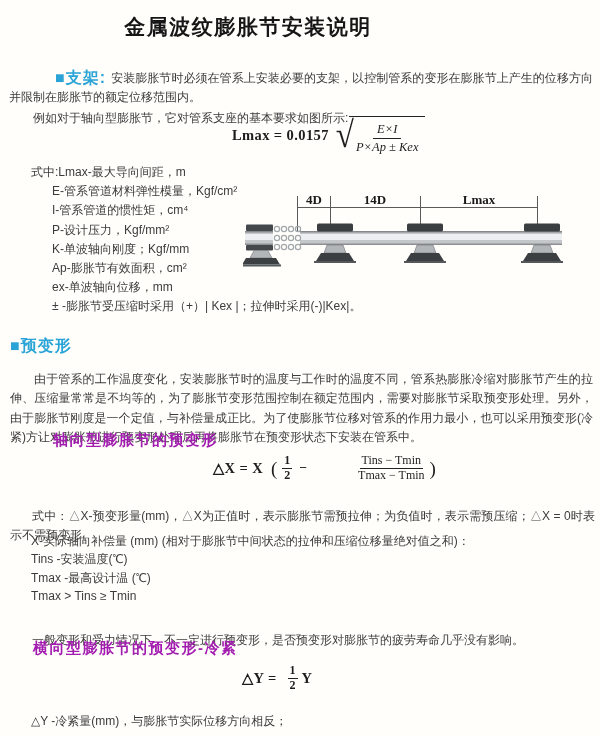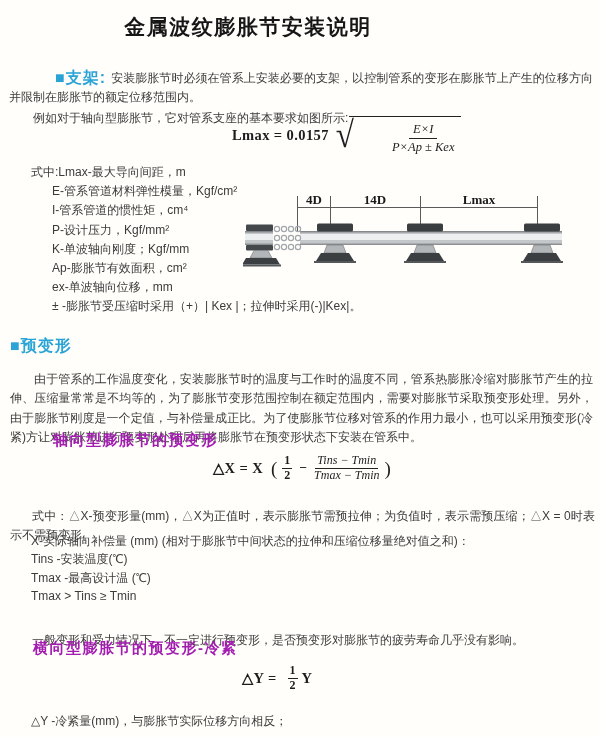--- a/index.html
+++ b/index.html
@@ -18,30 +18,30 @@
   .sec-label{color:#2aa4d6;font-size:16px;font-weight:bold;letter-spacing:1px;line-height:1;vertical-align:-1px;}
   .p-support{top:57px;left:9px;width:584px;font-size:12px;line-height:19px;text-indent:46px;text-align:justify;}
   .p-support .body-run{margin-left:5px;}
   .p-example{top:98px;left:10px;width:580px;font-size:12px;text-indent:23px;}
 
   
   .formula{font-family:"Liberation Serif",serif;color:#1d1d1d;display:flex;align-items:center;}
   .f-lhs{font-weight:bold;font-size:14.5px;letter-spacing:.4px;margin-right:7px;white-space:nowrap;}
   .sqrt-sign{font-size:33px;line-height:.9;transform:scaleY(1.12);margin-right:-5px;font-weight:400;}
   .radicand{border-top:1.5px solid #222;padding:2px 7px 0 7px;}
-  .vfrac{display:inline-flex;flex-direction:column;align-items:center;margin-left:36px;}
+  .vfrac{display:inline-flex;flex-direction:column;align-items:center;}
   .vfrac .num{font-style:italic;font-size:12.5px;border-bottom:1.3px solid #222;padding:0 4px 1px;white-space:nowrap;}
   .vfrac .den{font-style:italic;font-size:12.5px;padding-top:1px;white-space:nowrap;}
   .formula1{top:116px;left:232px;}
   .formula2{top:454px;left:213px;font-size:13.5px;font-weight:bold;}
   .formula3{top:664px;left:242px;font-size:13.5px;font-weight:bold;}
   .sfrac{display:inline-flex;flex-direction:column;align-items:center;font-size:12px;font-weight:bold;margin:0 4px;}
   .sfrac .n{border-bottom:1.2px solid #222;padding:0 2px 0;line-height:1.15;}
   .sfrac .d{padding-top:0;line-height:1.15;}
-  .sfrac.ital .n,.sfrac.ital .d{font-style:italic;font-weight:normal;font-size:12px;}
+  .sfrac.ital .n,.sfrac.ital .d{font-weight:normal;font-size:12px;margin-left:44px;}
   .paren{font-size:19px;font-weight:normal;line-height:1;margin:0 1px;}
   .fop{margin:0 3px;font-weight:bold;}
 
   
   .vars{top:163px;left:31px;font-size:12px;line-height:19.2px;white-space:nowrap;}
   .vars .v-indent{padding-left:21px;}
   .vars .v-note{padding-left:18px;}
 
   
   .diagram{top:192px;left:243px;}

